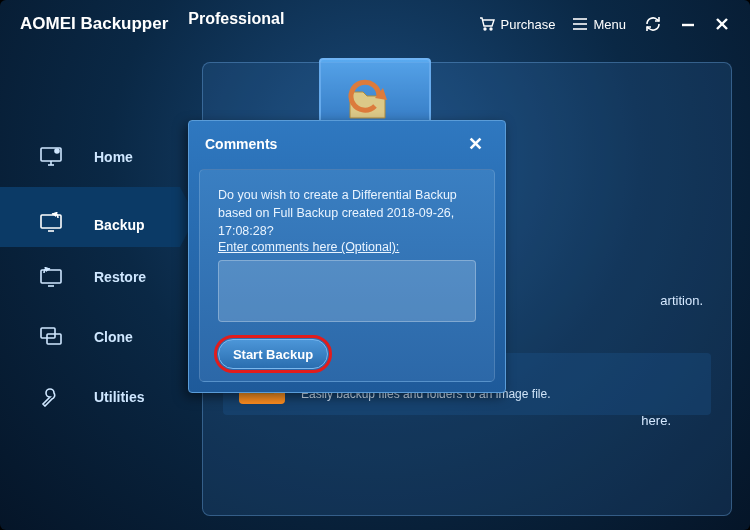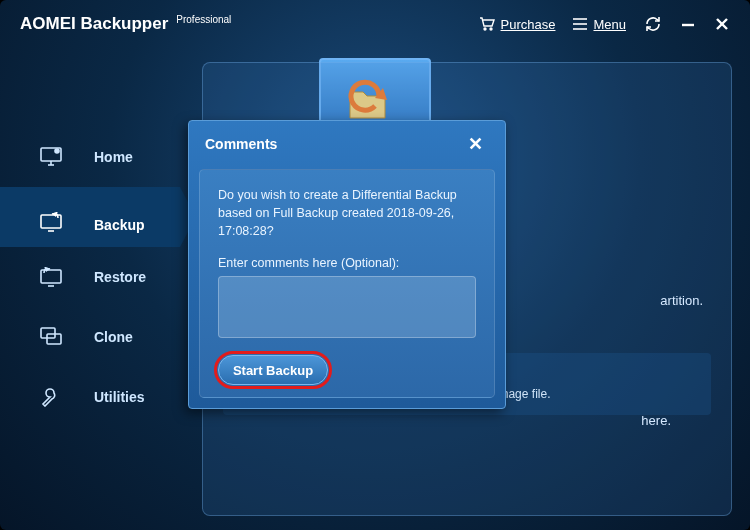--- a/index.html
+++ b/index.html
@@ -1,21 +1,21 @@
 <!DOCTYPE html>
 <html><head>
 <meta charset="utf-8">
 <style>
 * { margin: 0; padding: 0; box-sizing: border-box; font-family: "Segoe UI", Arial, sans-serif; }
 body { width: 750px; height: 530px; background: #000; overflow: hidden; }
 .window { width: 750px; height: 530px; background: radial-gradient(ellipse at 50% 30%, #1a4a7a 0%, #0a2845 50%, #051528 100%); position: relative; border-radius: 6px; }
 .titlebar { height: 48px; display: flex; align-items: center; padding: 0 20px; color: #fff; }
 .app-title { font-size: 17px; font-weight: 600; }
-.app-sub { font-size: 10px; font-weight: 400; margin-left: 8px; position: relative; top: -5px; }
-.titlebar-controls { margin-left: auto; display: flex; align-items: center; gap: 18px; text-decoration: underline; }
+.app-sub { font-size: 16px; font-weight: 700; margin-left: 20px; position: relative; top: -5px; }
+.titlebar-controls { margin-left: auto; display: flex; align-items: center; gap: 18px; }
 .tb-item { display: flex; align-items: center; gap: 6px; font-size: 13px; cursor: pointer; }
 .tb-icon { display: inline-flex; }
 .content { display: flex; position: absolute; top: 48px; left: 0; right: 0; bottom: 0; padding: 14px 18px 14px 0; }
 .sidebar { width: 180px; padding-top: 65px; }
 .side-item { display: flex; align-items: center; gap: 32px; padding: 14px 0 14px 40px; color: #cfe7ff; font-size: 14px; font-weight: 600; height: 60px; cursor: pointer; }
 .side-item.active { background: #0b3a66; color: #fff; position: relative; align-items: flex-end; }
 .side-item.active::after { content: ""; position: absolute; right: -16px; top: 0; bottom: 0; width: 0; height: 0; border-top: 30px solid transparent; border-bottom: 30px solid transparent; border-left: 16px solid #0b3a66; }
 .side-ico { width: 22px; height: 22px; display: inline-flex; align-items: center; justify-content: center; }
 .main-panel { flex: 1; background: rgba(60,130,200,0.18); border: 1px solid rgba(120,180,240,0.35); border-radius: 8px; margin-left: 22px; position: relative; padding: 10px 20px 18px 20px; overflow: hidden; }
 .panel-row { background: rgba(30,90,150,0.3); border-radius: 4px; height: 62px; margin-top: 280px; display: flex; align-items: center; padding: 0 16px; gap: 16px; color: #e6f2ff; }
@@ -26,21 +26,21 @@
 .bg-hint { position: absolute; right: 28px; top: 230px; color: #d6e9ff; font-size: 13px; }
 .bg-hint2 { position: absolute; right: 60px; top: 350px; color: #d6e9ff; font-size: 13px; }
 .monitor { position: absolute; left: 50%; transform: translateX(-50%); top: 58px; width: 112px; text-align:center; }
 .monitor-screen { width: 112px; height: 85px; background: linear-gradient(#5aaaf0,#2b6fb8); border-radius: 4px; border: 2px solid #6fb4f5; display:flex; align-items:center; justify-content:center; }
 .monitor-base { width: 48px; height: 10px; background: #2a557d; margin: 0 auto; border-radius: 0 0 6px 6px; }
 .dialog { position: absolute; left: 188px; top: 120px; width: 318px; background: linear-gradient(#2f78c0,#1e5a9a); border: 1px solid #5a9cd8; border-radius: 4px; box-shadow: -3px 4px 12px rgba(0,0,0,0.5); color: #fff; }
 .dialog-title { display:flex; align-items:center; justify-content: space-between; padding: 10px 16px 6px 16px; font-weight: 600; font-size: 14px; }
 .close-x { font-size: 18px; font-weight: 700; padding: 2px 6px; cursor: pointer; }
 .dialog-body { background: linear-gradient(#3a7fc2,#2c68a8); margin: 6px 10px 10px 10px; border: 1px solid rgba(255,255,255,0.15); border-radius: 5px; padding: 16px 18px 12px; font-size: 12.5px; color: #e9f4ff; }
 .dialog-q { line-height: 1.45; }
-.dialog-label { margin-top: 16px; margin-bottom: 6px; }
+.dialog-label { margin-top: 0; margin-bottom: 6px; text-decoration: underline; }
 .comment-box { width: 100%; height: 62px; background: rgba(180,210,240,0.25); border: 1px solid rgba(255,255,255,0.28); border-radius: 4px; resize: none; color: #fff; padding: 6px; font-size: 12px; }
 .dialog-btns { display:flex; justify-content:flex-start; gap: 24px; margin-top: 14px; }
 .btn { width: 110px; height: 30px; border-radius: 15px; background: linear-gradient(#4c96d8,#2a6eb0); border: 1px solid #7ab7ee; color: #fff; font-weight: 600; font-size: 13px; cursor: pointer; display:flex; align-items:center; justify-content:center; }
 .btn.primary { outline: 3px solid #e21c1c; outline-offset: 1px; }
 svg { display:block; }
 </style>
 </head>
 <body>
 
 <div class="window">

